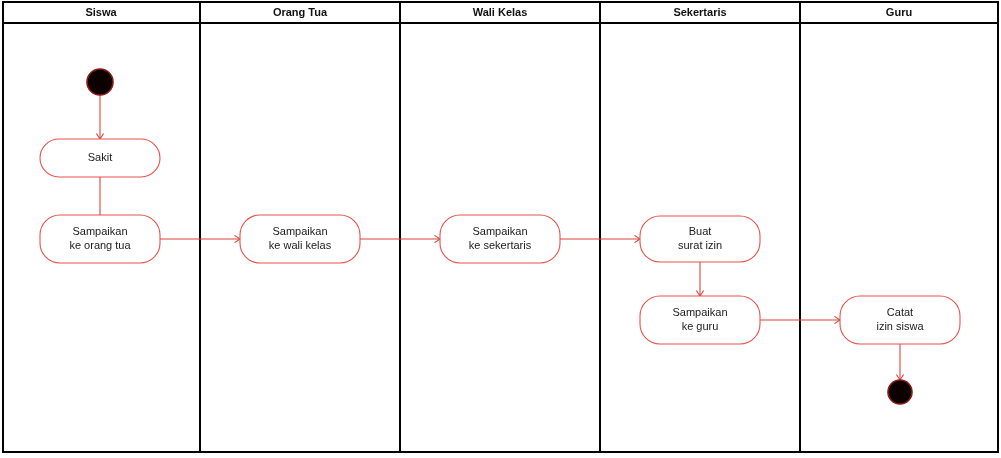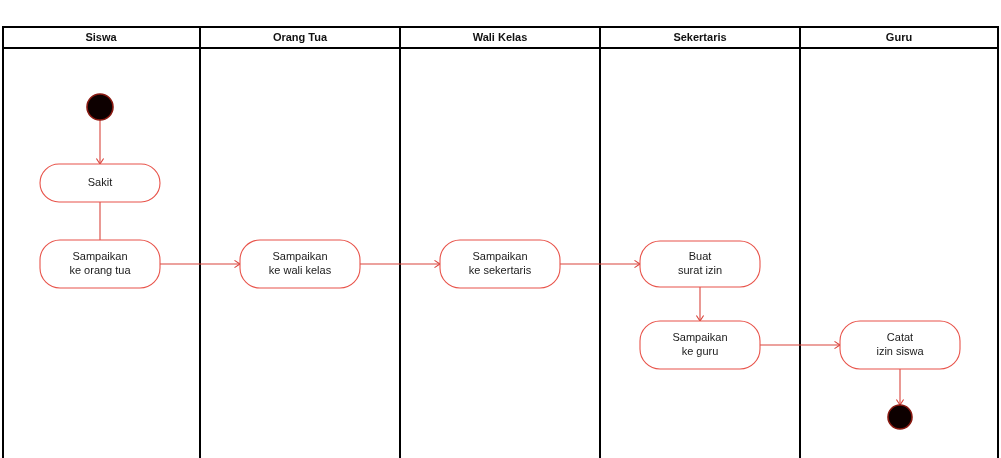--- a/index.html
+++ b/index.html
@@ -12,21 +12,20 @@
     width: 1001px;
     height: 458px;
     font-family: "Liberation Sans", sans-serif;
     overflow: hidden;
   }
   #diagram-root {
     position: relative;
     width: 1001px;
     height: 395px;
     background: #ffffff;
-    margin-top: 25px;
   }
   svg#activity-diagram {
     display: block;
     width: 1001px;
     height: 458px;
   }
   .lane-frame-line {
     stroke: #000000;
     stroke-width: 1.6;
     fill: none;

